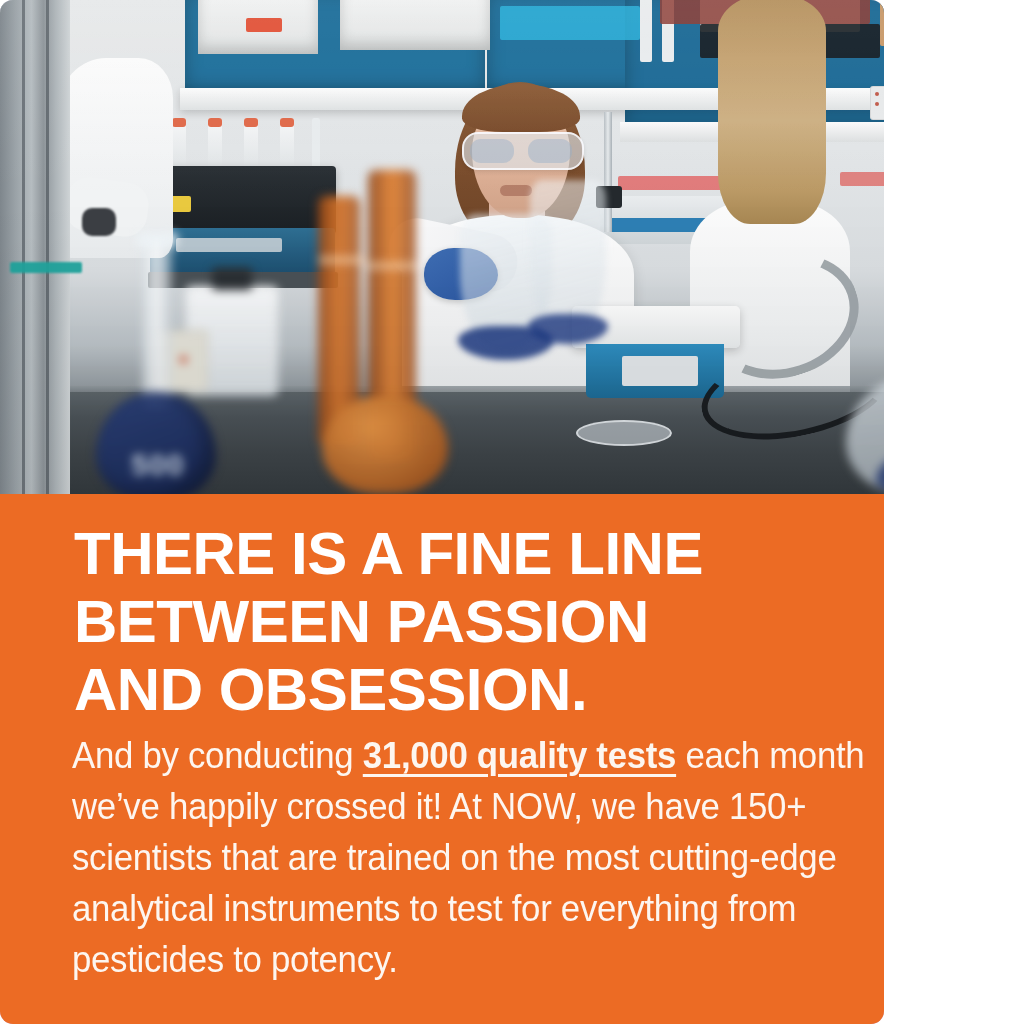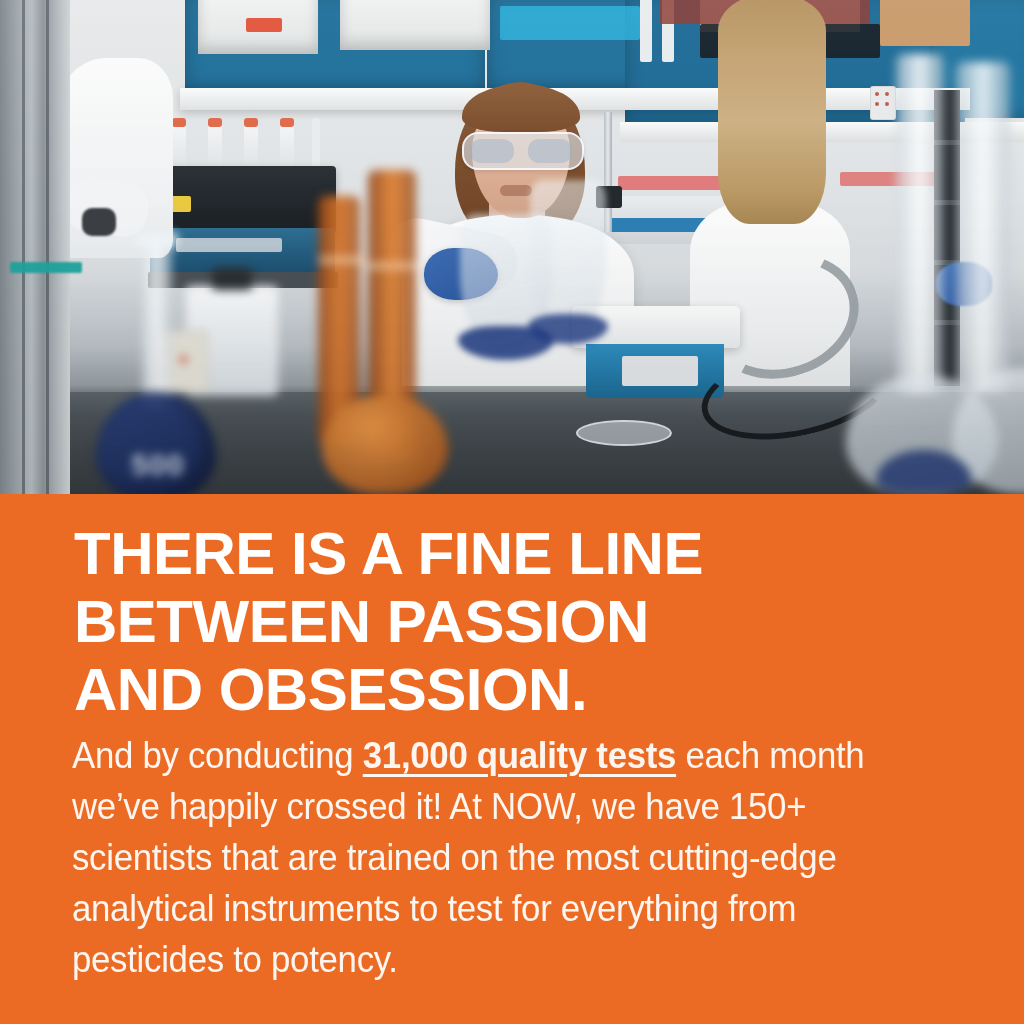--- a/index.html
+++ b/index.html
@@ -3,25 +3,26 @@
 <meta charset="utf-8">
 <title>NOW Quality Testing Social Card</title>
 <style>
   html, body {
     margin: 0;
     padding: 0;
     background: #ffffff;
   }
   #card {
     position: relative;
-    width: 1024px;
+    width: 884px;
     height: 1024px;
     overflow: hidden;
     font-family: "Liberation Sans", sans-serif;
     background: #c4b5fd;
+    border-radius: 13px;
   }
 
   
   #photo {
     position: absolute;
     left: 0;
     top: 0;
     width: 1024px;
     height: 494px;
     overflow: hidden;

